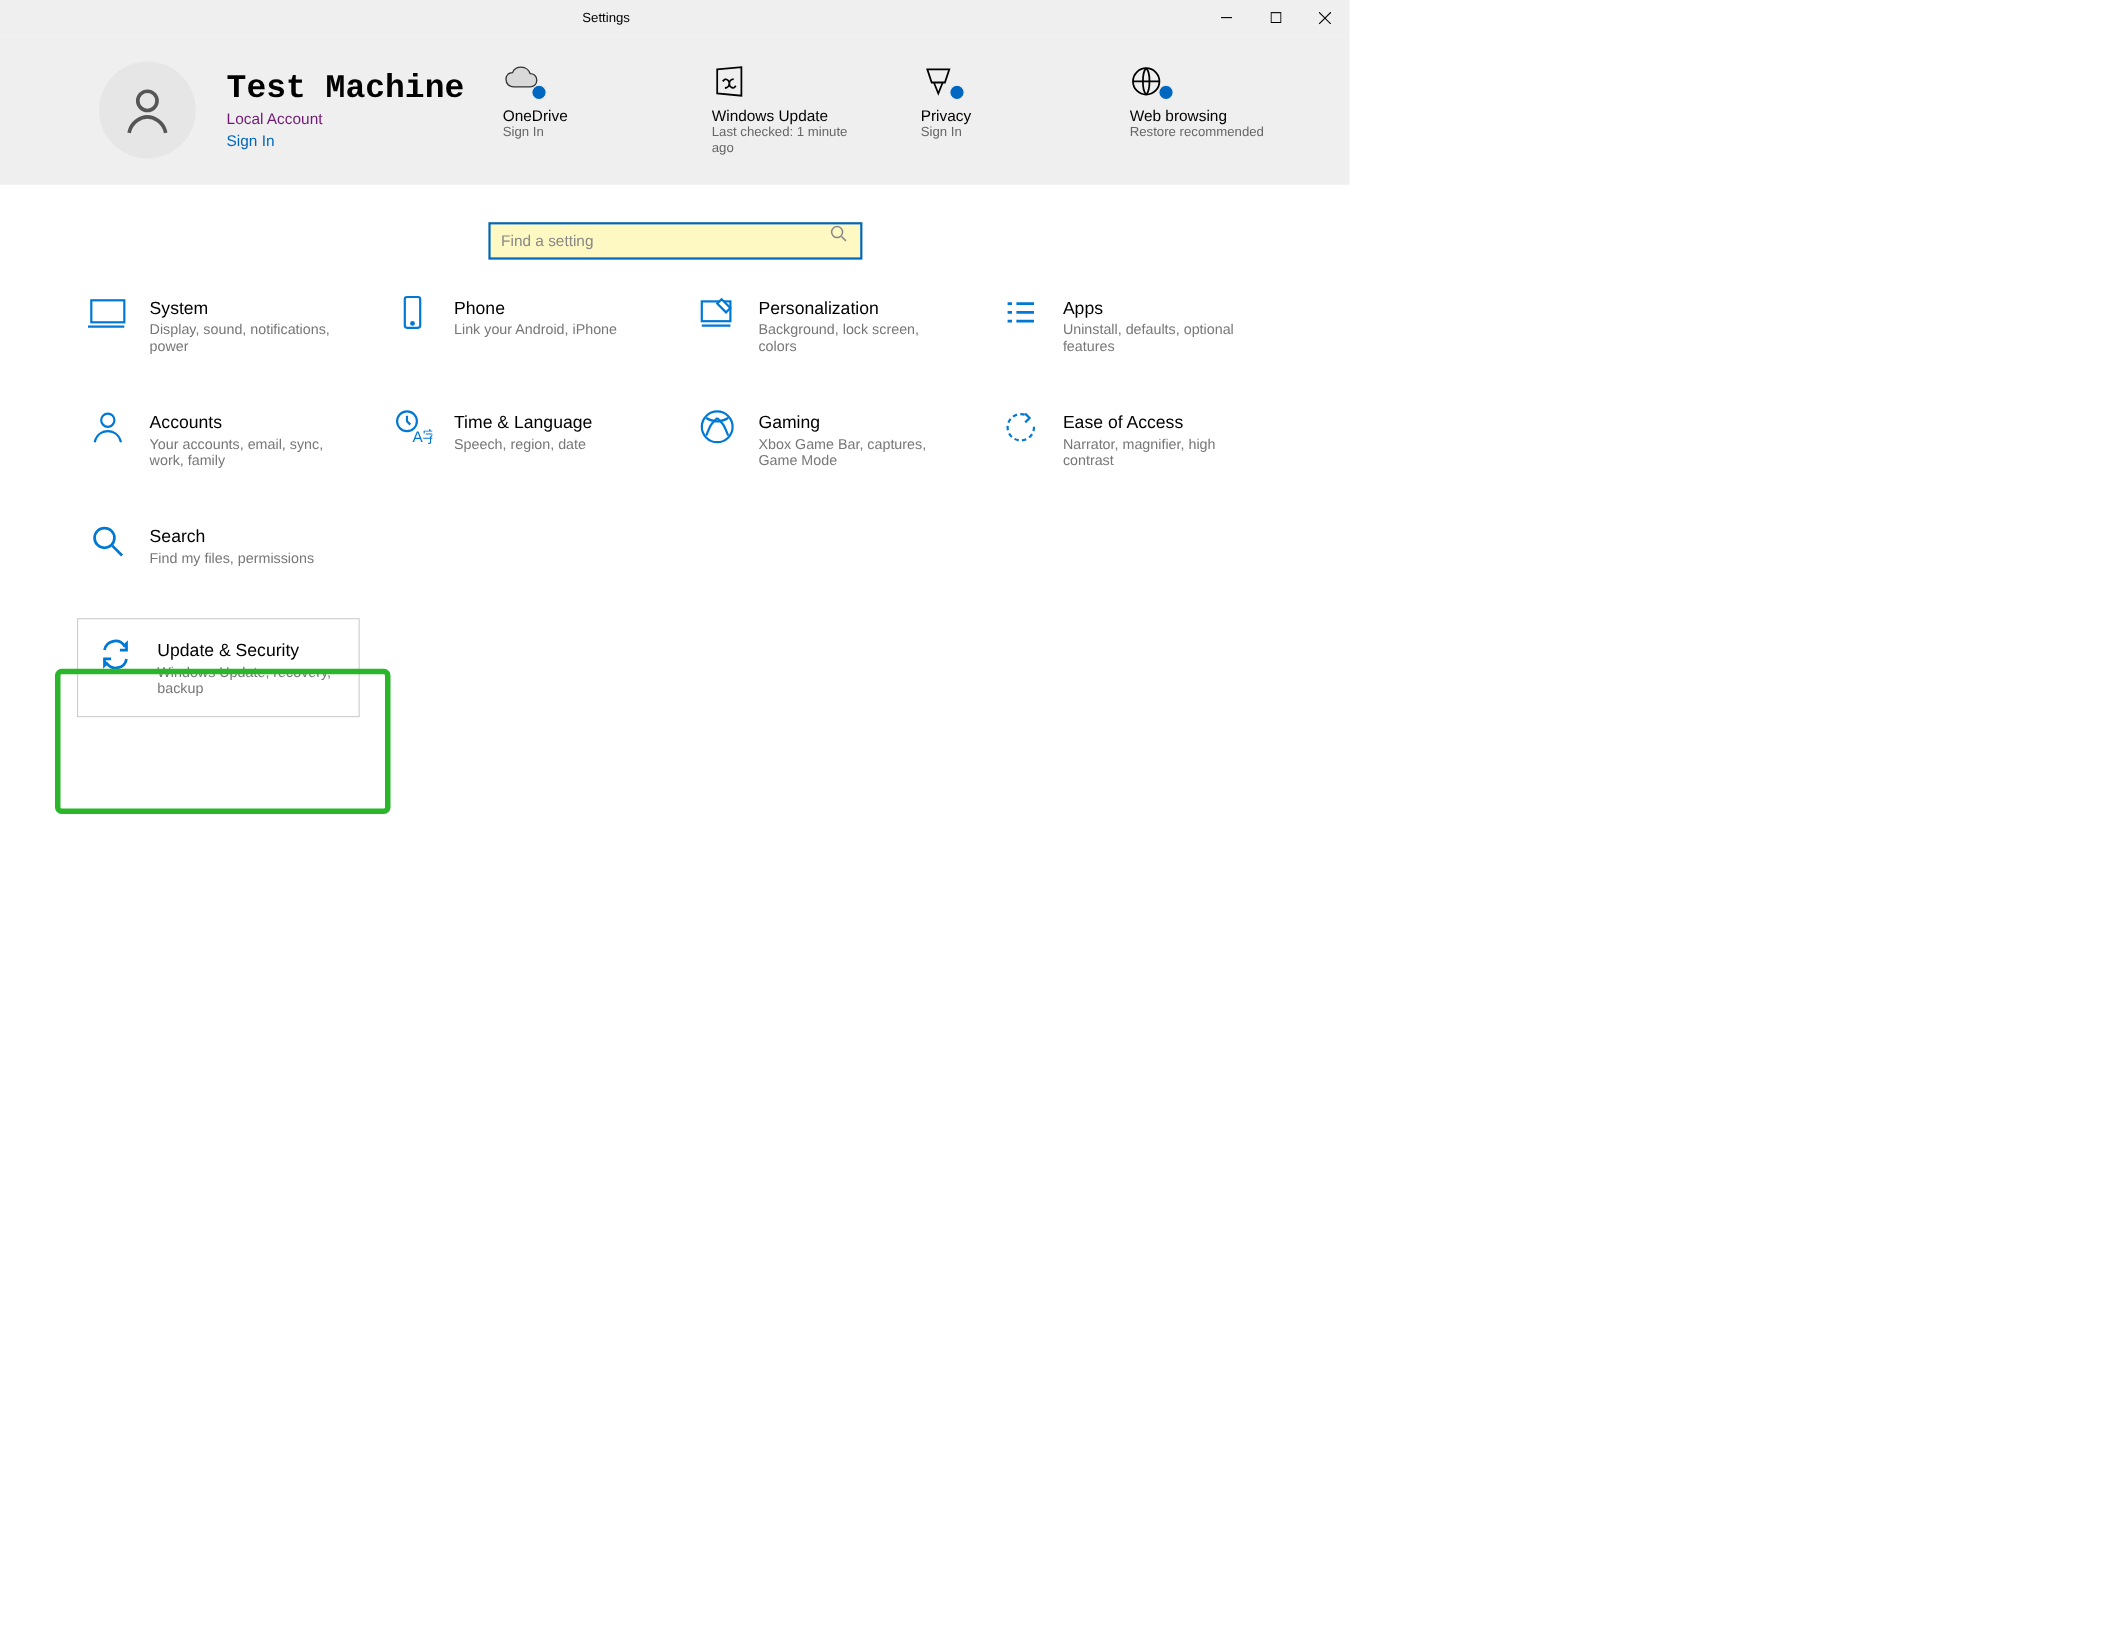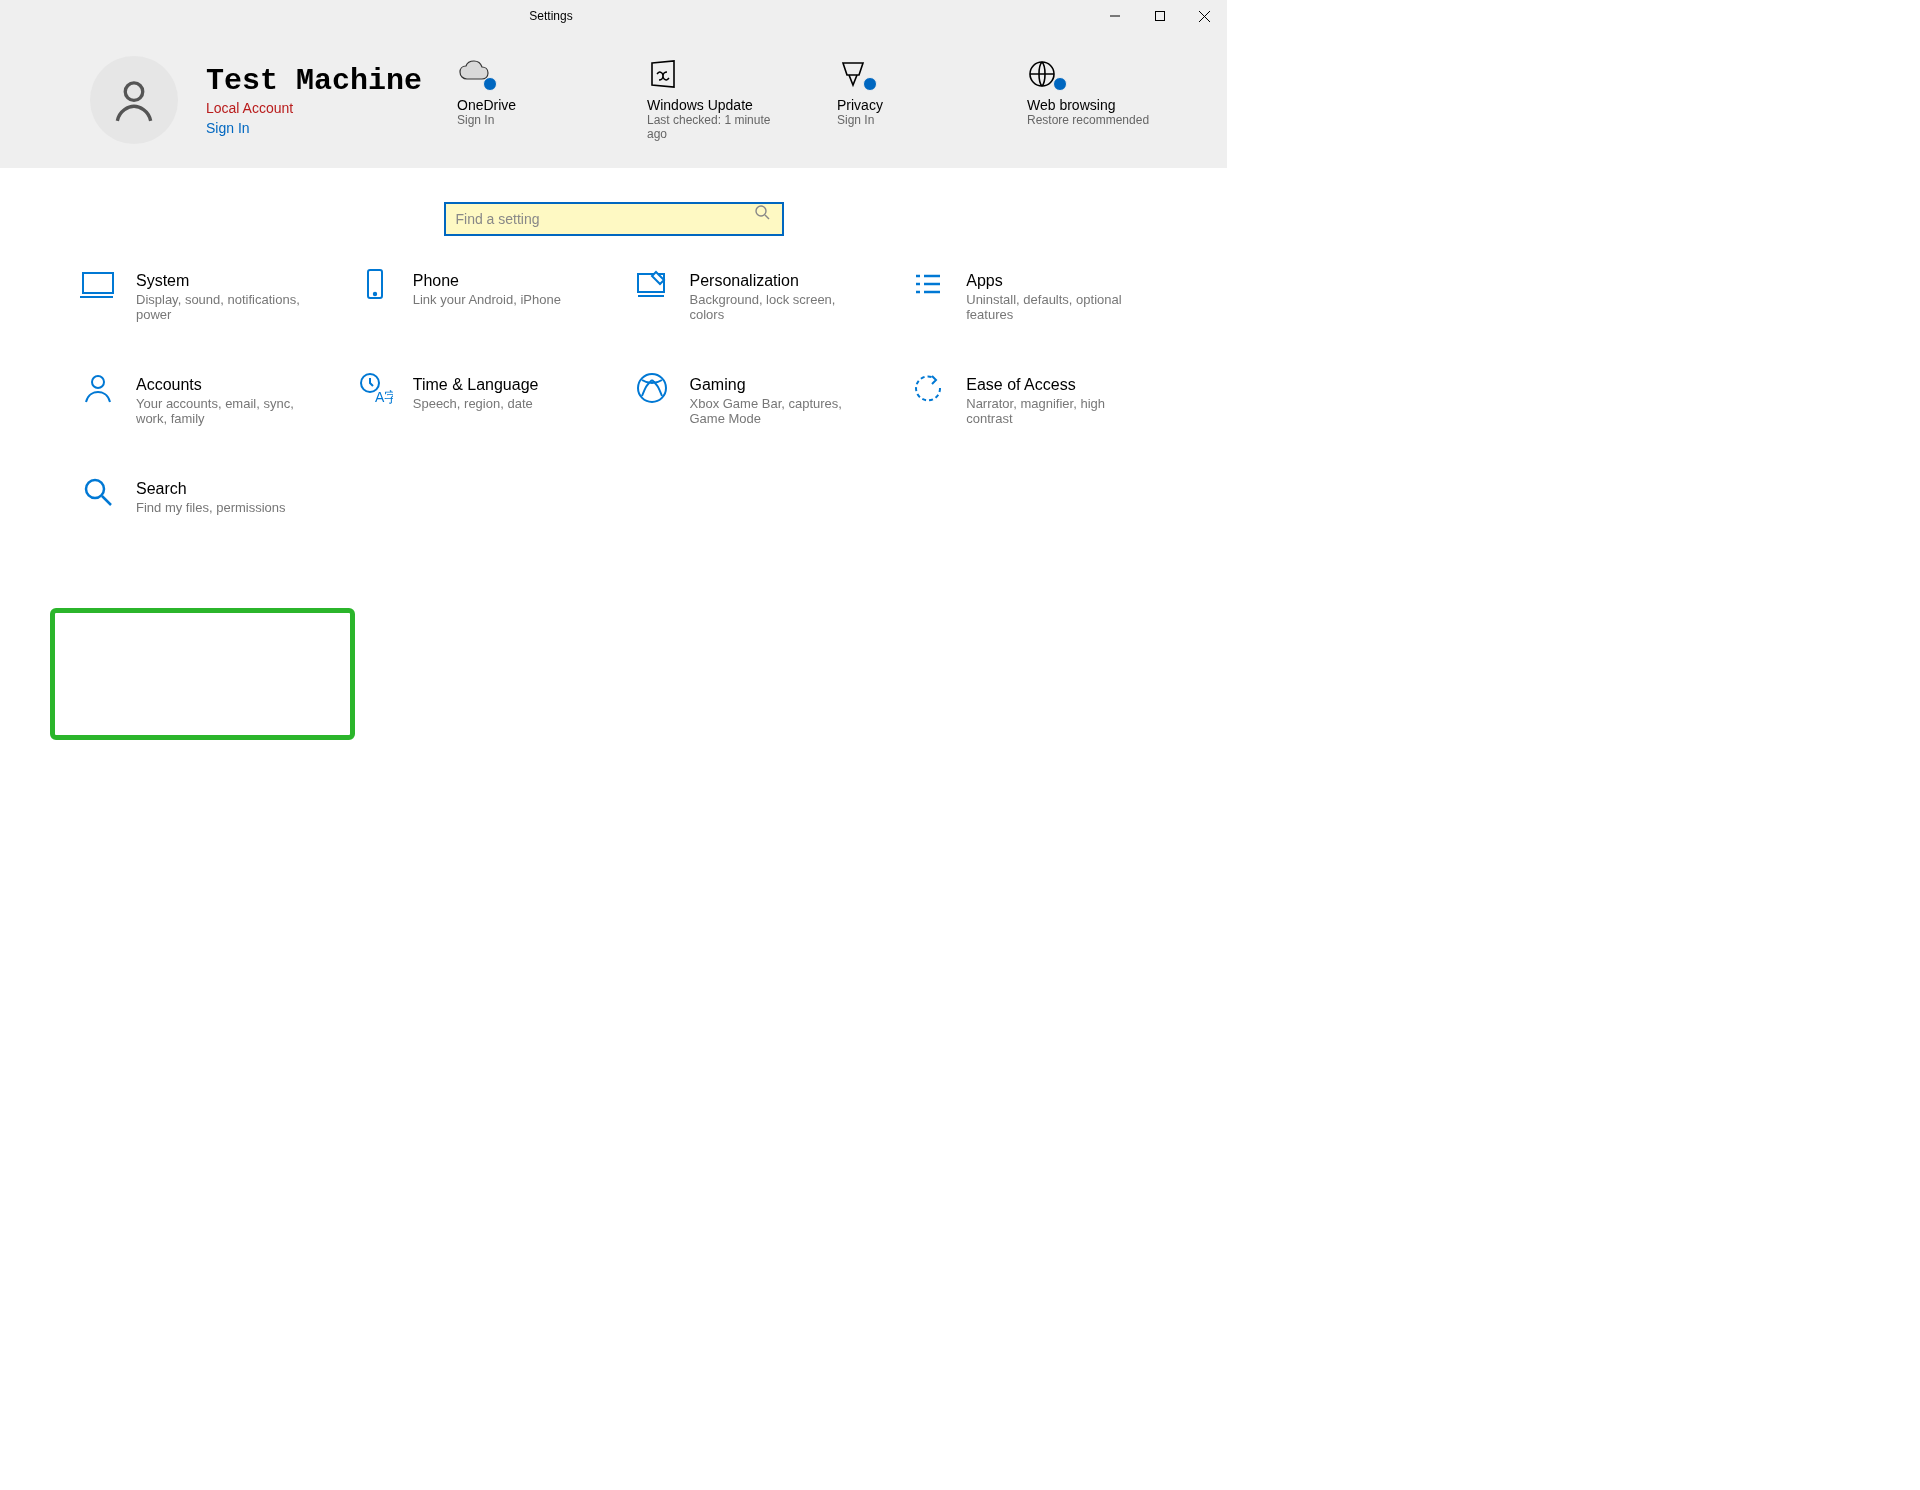--- a/index.html
+++ b/index.html
@@ -38,21 +38,21 @@
     align-items: center;
   }
   .avatar-circle {
     width: 88px; height:88px; border-radius:50%;
     background:#e6e6e6;
     display:flex; align-items:center; justify-content:center;
     margin-right: 28px;
   }
   .account-block { flex:1; }
   .account-name { font-size: 30px; font-weight:600;font-family:Liberation Mono, monospace; }
-  .account-type { font-size: 14px; color:#b91c1c; margin-top:2px;}
+  .account-type { font-size: 14px; color:#701a75; margin-top:2px;}
   .account-signin { font-size: 14px; color:#0067c0; margin-top:4px; }
 
   .status-items { display:flex; gap:50px; }
   .status-item { width: 140px; }
   .status-icon-wrap { width:40px; height:32px; display:block; position:relative; margin-bottom:6px; }
   .status-dot { position:absolute; width:14px; height:14px; border-radius:50%; background:#0067c0; right:0; bottom:0; border:1px solid #efefef; }
   .status-title { font-size:14px; color:#000; }
   .status-sub { font-size:12px; color:#666; white-space: pre-line; }
 
   .search-row {
@@ -332,16 +332,28 @@
           <line x1="22" y1="22" x2="31" y2="31"></line>
         </svg>
     </div>
     <div class="cat-texts">
       <div class="cat-title">Search</div>
       <div class="cat-sub">Find my files, permissions</div>
     </div>
   </div>
 
 
+  <div class="cat selected" style="grid-column:1;">
+    <div class="cat-icon">
+      <svg width="36" height="36" viewBox="0 0 36 36" fill="none" stroke="#0078d4" stroke-width="2.5">
+          <path d="M8 14a10 10 0 0 1 18-4l2-2v6h-6"></path>
+          <path d="M28 22a10 10 0 0 1-18 4l-2 2v-6h6"></path>
+        </svg>
+    </div>
+    <div class="cat-texts">
+      <div class="cat-title">Update &amp; Security</div>
+      <div class="cat-sub">Windows Update, recovery, backup</div>
+    </div>
+  </div>
 
 </div>
 
 <div class="highlight-frame" style="left:50px; top:608px; width:305px; height:132px;"></div>
 
 </body></html>

